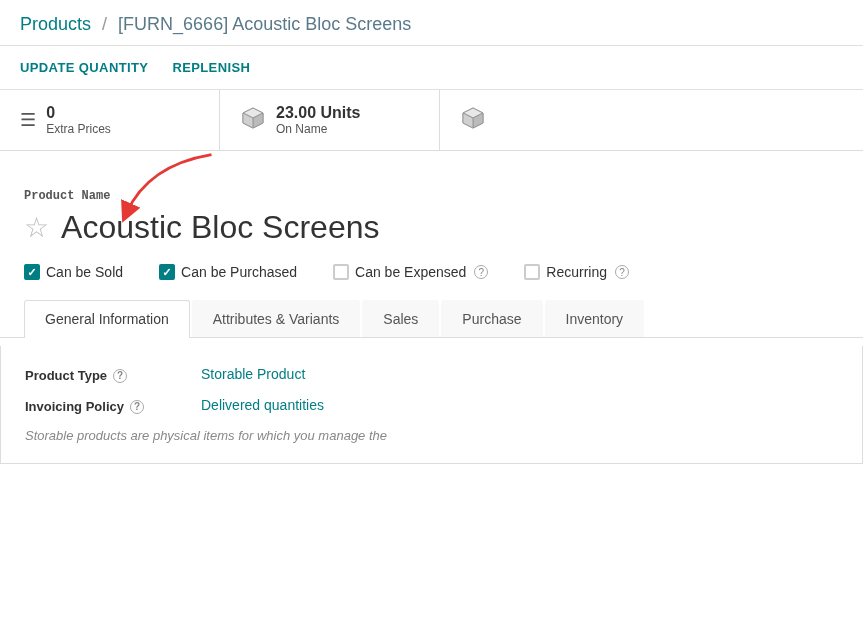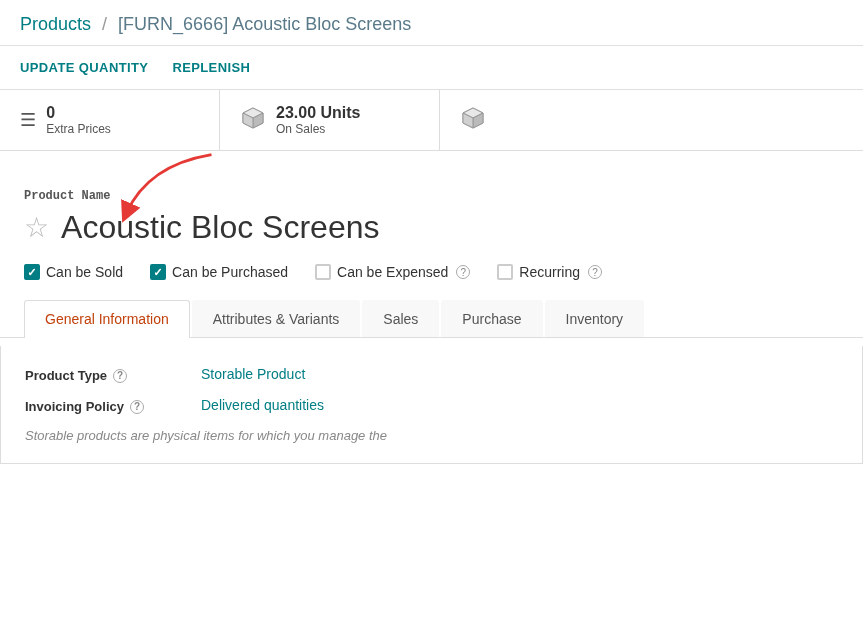--- a/index.html
+++ b/index.html
@@ -81,21 +81,21 @@
     .product-title {
       font-size: 32px;
       font-weight: 300;
       color: #333;
     }
 
     
     .checkboxes-row {
       display: flex;
       align-items: center;
-      gap: 27px;
+      gap: 36px;
       margin-bottom: 20px;
     }
     .checkbox-item {
       display: flex;
       align-items: center;
       gap: 6px;
       font-size: 14px;
       color: #333;
     }
     .checkbox-box {
@@ -148,21 +148,21 @@
       border-bottom: none;
       color: #555;
       background: #f8f8f8;
       margin-right: 2px;
       border-radius: 3px 3px 0 0;
     }
     .tab.active {
       background: #fff;
       border-color: #ddd;
       border-bottom-color: #fff;
-      color: #c2410c;
+      color: #404040;
       font-weight: 500;
       margin-bottom: -1px;
       z-index: 1;
       position: relative;
     }
 
     
     .tab-content {
       padding: 20px 0;
       border: 1px solid #ddd;
@@ -252,21 +252,21 @@
     <span class="cube-icon">
       <svg width="26" height="26" viewBox="0 0 26 26">
         <polygon points="13,3 23,8 23,18 13,23 3,18 3,8" fill="#ccc" stroke="#999" stroke-width="1"></polygon>
         <polygon points="13,3 23,8 13,13 3,8" fill="#e8e8e8" stroke="#999" stroke-width="1"></polygon>
         <polygon points="13,13 23,8 23,18 13,23" fill="#bbb" stroke="#999" stroke-width="1"></polygon>
         <polygon points="13,13 3,8 3,18 13,23" fill="#d0d0d0" stroke="#999" stroke-width="1"></polygon>
       </svg>
     </span>
     <div class="stat-text">
       <span class="stat-number">23.00 Units</span>
-      <span class="stat-label">On Sales</span>
+      <span class="stat-label">On Name</span>
     </div>
   </div>
 
   <div class="stat-item" style="border-right: none;">
     <span class="cube-icon">
       <svg width="26" height="26" viewBox="0 0 26 26">
         <polygon points="13,3 23,8 23,18 13,23 3,18 3,8" fill="#ccc" stroke="#999" stroke-width="1"></polygon>
         <polygon points="13,3 23,8 13,13 3,8" fill="#e8e8e8" stroke="#999" stroke-width="1"></polygon>
         <polygon points="13,13 23,8 23,18 13,23" fill="#bbb" stroke="#999" stroke-width="1"></polygon>
         <polygon points="13,13 3,8 3,18 13,23" fill="#d0d0d0" stroke="#999" stroke-width="1"></polygon>

